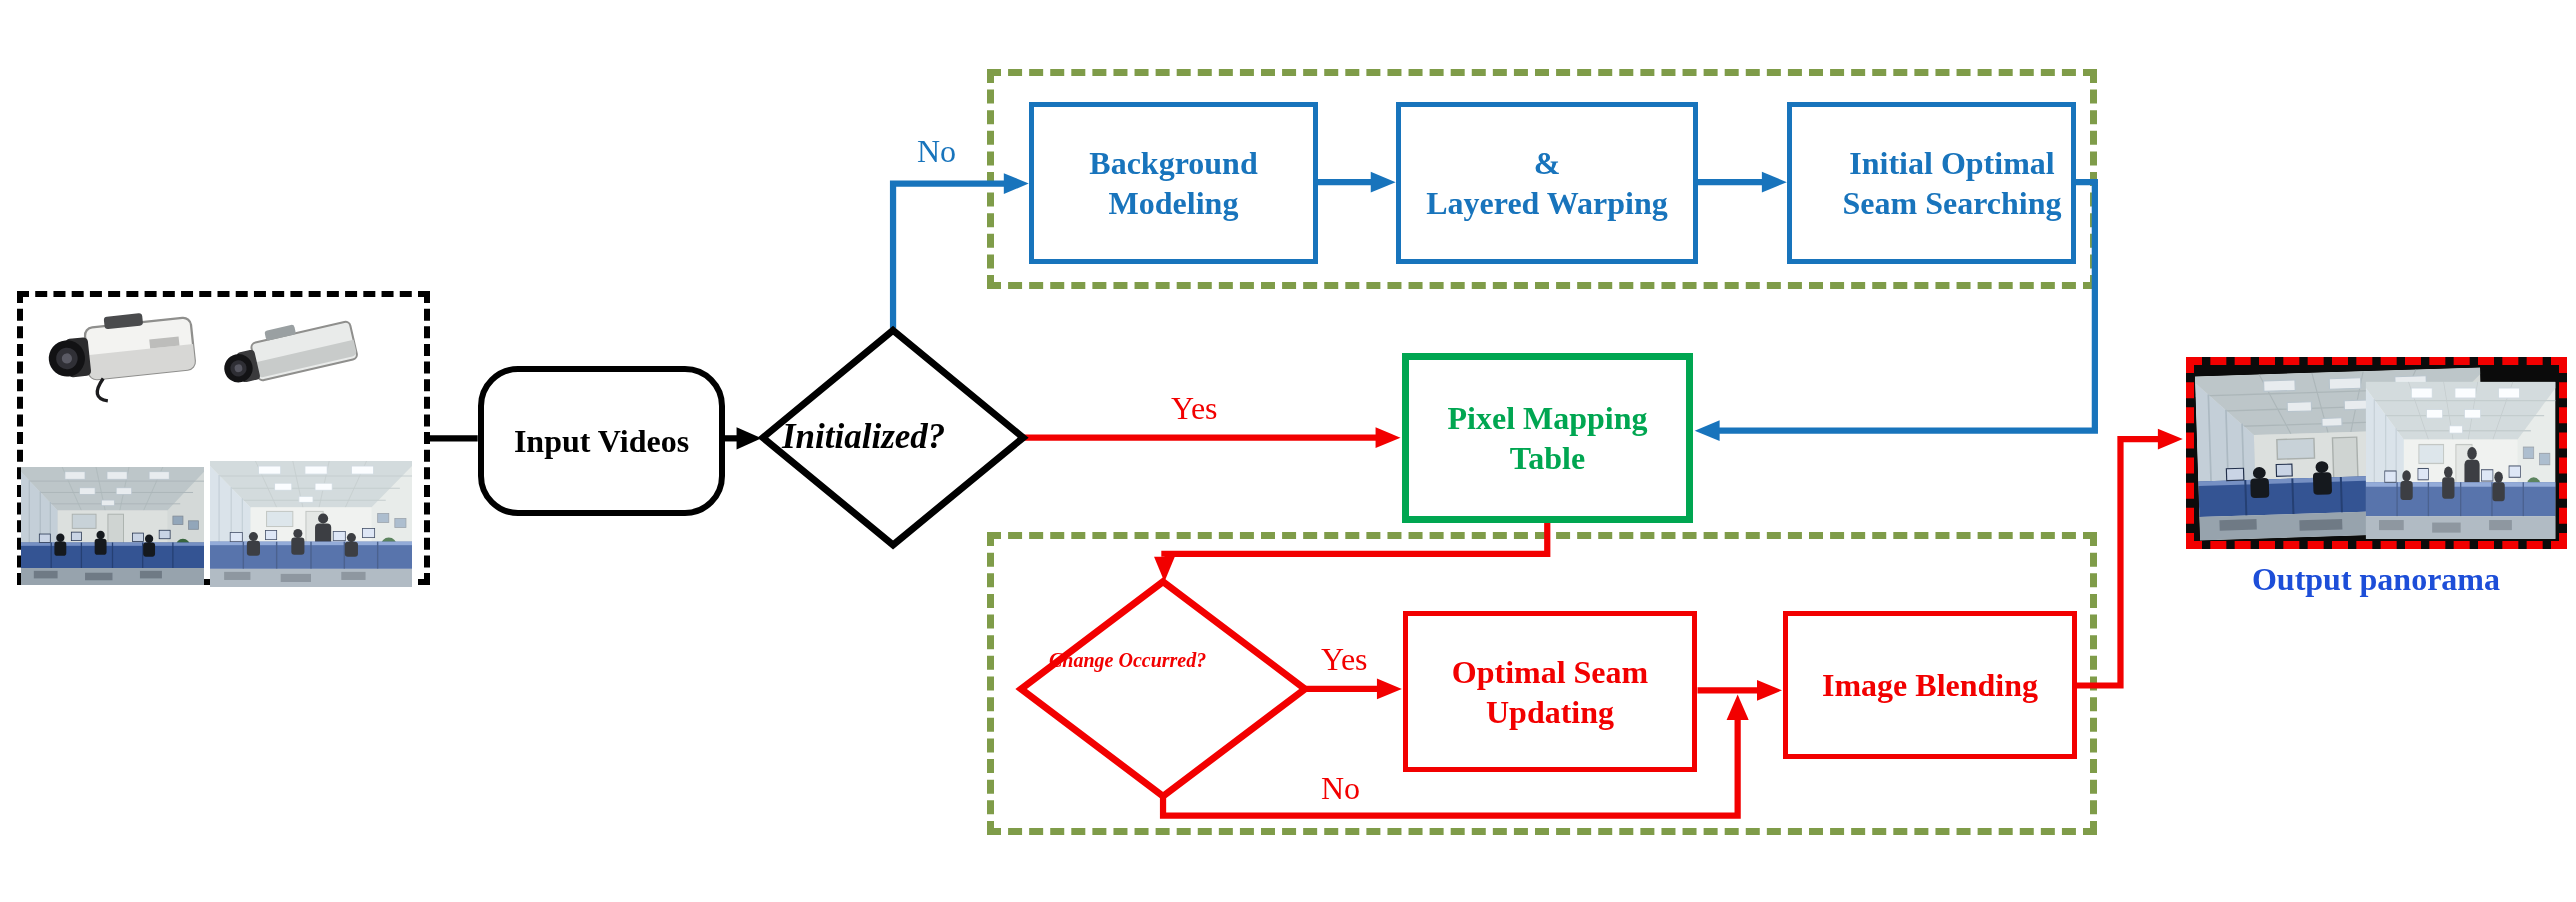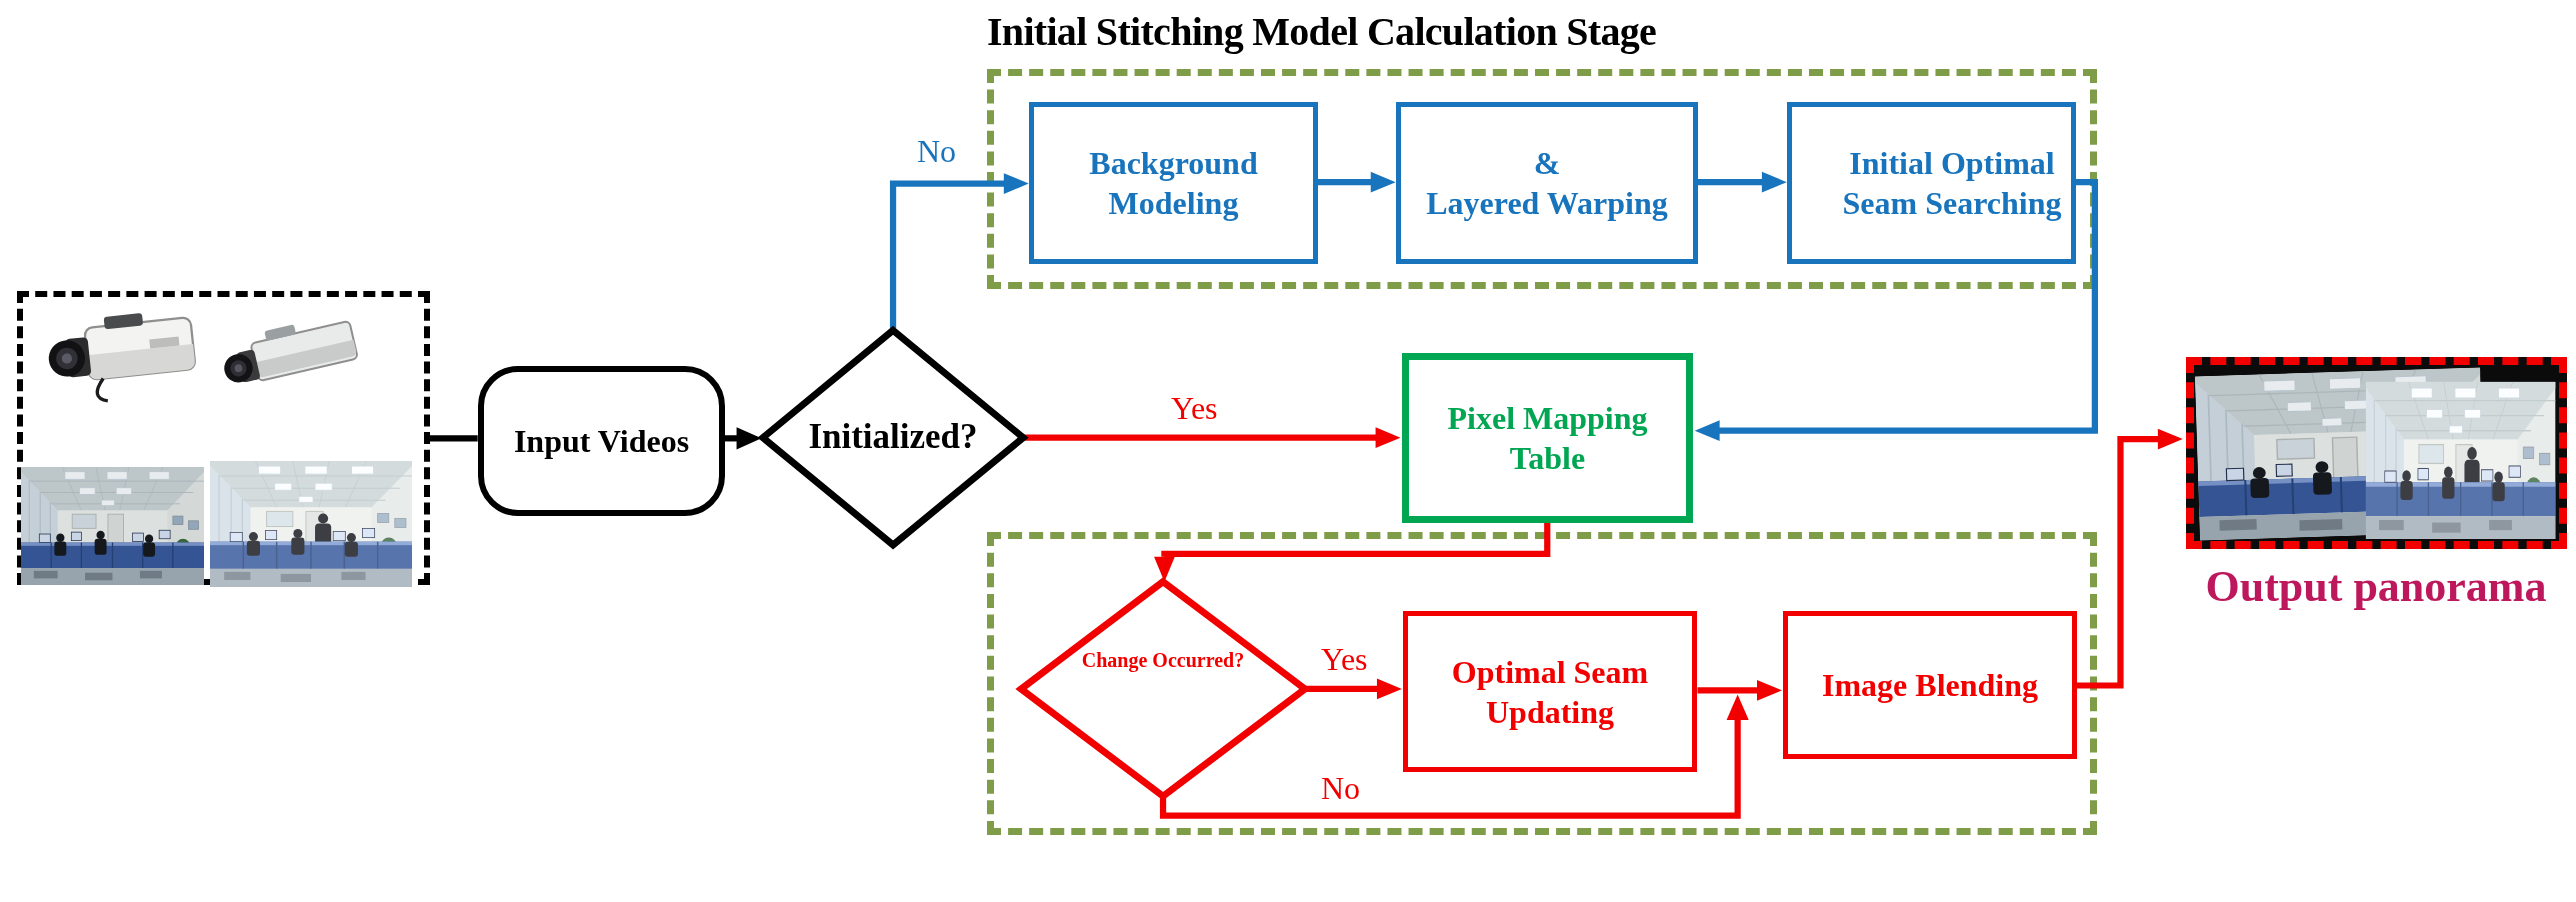--- a/index.html
+++ b/index.html
@@ -43,40 +43,39 @@
   .blue-n{border:5.5px solid var(--blue); color:var(--blue);}
   .b1{left:1029px; top:102px; width:289px; height:162px;}
   .b2{left:1396px; top:102px; width:302px; height:162px;}
   .b3{left:1787px; top:102px; width:289px; height:162px;padding-left:41px;}
   .green-n{left:1402px; top:353px; width:291px; height:170px; border:7px solid var(--green); color:var(--green);}
   .red-n{border:5.5px solid var(--red); color:var(--red);}
   .r1{left:1403px; top:611px; width:294px; height:161px;}
   .r2{left:1783px; top:611px; width:294px; height:148px;}
   .ln{display:block;}
   
-  .dtext{position:absolute; text-align:center; font-weight:bold; z-index:4;}
+  .dtext{position:absolute; font-weight:bold; z-index:4;font-style:italic;}
   .d1{left:782px; top:417px; width:222px; font-size:35px; color:#000;}
   .d2{left:1049px; top:648px; width:228px; font-size:20px; line-height:1.22; color:var(--red);}
   
   .lbl{position:absolute; font-size:32px; z-index:4; white-space:nowrap;}
   .lbl-blue{color:var(--blue);} .lbl-red{color:var(--red);}
   .no1{left:917px; top:133px;}
   .yes1{left:1171px; top:390px;}
   .yes2{left:1321px; top:641px;}
   .no2{left:1321px; top:770px;}
   
   .pan{position:absolute; left:2186px; top:357px; width:381px; height:192px; border:8.3px dashed var(--red); box-sizing:border-box; z-index:1; background:#0b0b0b;}
-  .outlbl{position:absolute; left:2201px; top:561px; width:350px; text-align:center; font-size:44px; font-weight:bold; color:#be185d; z-index:4;}
+  .outlbl{position:absolute; left:2201px; top:561px; width:350px; text-align:center; font-size:32px; font-weight:bold; color:#1d4ed8; z-index:4;}
 </style>
 </head>
 <body>
 
 <div class="canvas">
 
-  <div class="title t1">Initial Stitching Model Calculation Stage</div>
 
   <div class="stage s1"></div>
   <div class="stage s2"></div>
 
   <div class="inputbox"></div>
   <div class="photo ph-cam1">
       <svg viewBox="0 0 150 95" width="100%" height="100%">
       <g transform="rotate(-6 75 48)">
         <rect x="40" y="20" width="94" height="46" rx="7" fill="#f3f3f1" stroke="#8f8f8d" stroke-width="2"></rect>
         <path d="M40,44 h94 v15 a7,7 0 0 1 -7,7 h-80 a7,7 0 0 1 -7,-7 z" fill="#d7d7d5"></path>

